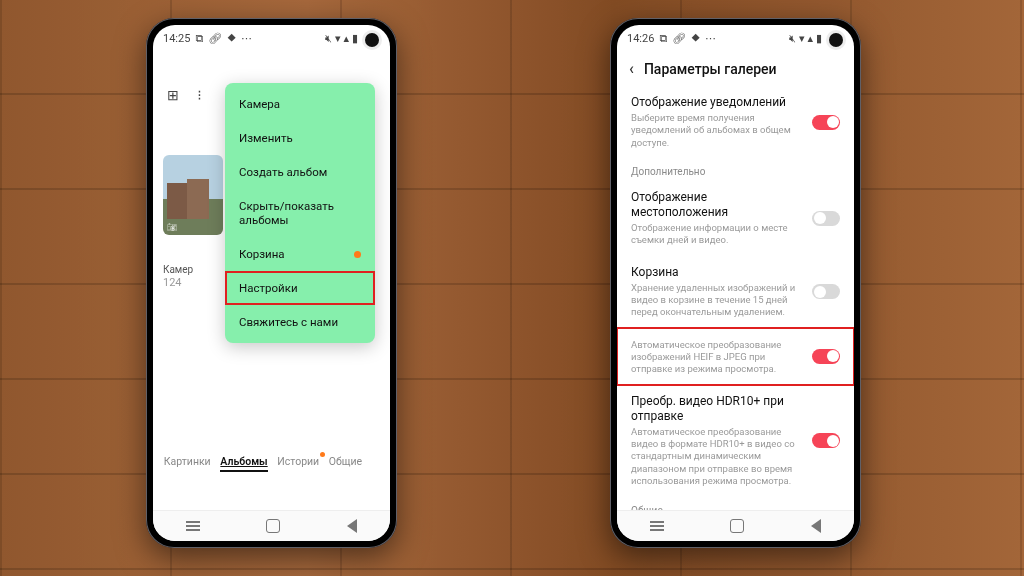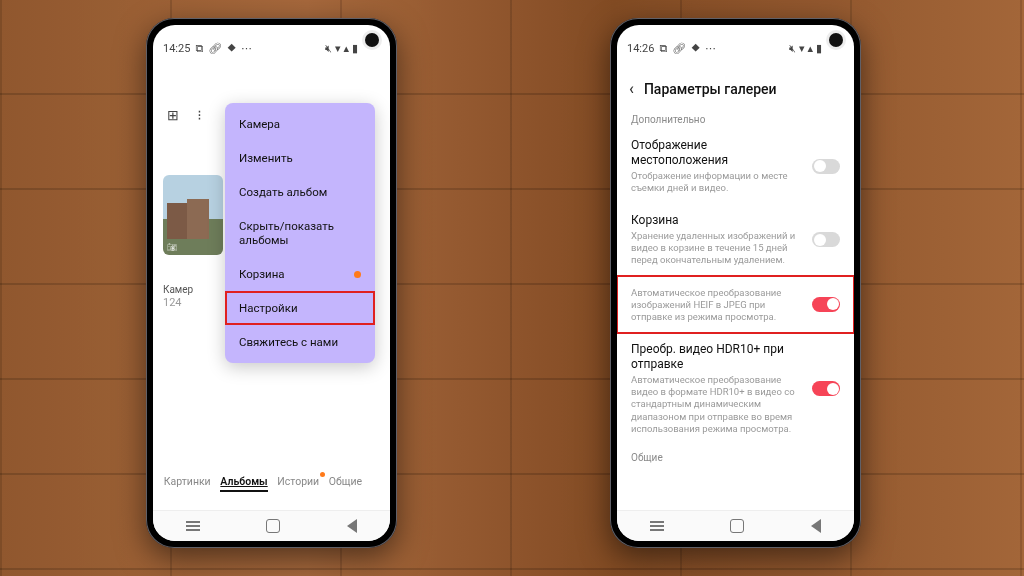--- a/index.html
+++ b/index.html
@@ -48,21 +48,21 @@
     width: 14px; height: 14px;
     border-radius: 50%;
     background: #111;
     box-shadow: 0 0 0 3px rgba(0,0,0,.07);
   }
 
   
   .status {
     height: 26px;
     display: flex; align-items: center; justify-content: space-between;
-    padding: 10px 10px;
+    padding: 0 10px;
     font-size: 11px;
     color: #444;
   }
   .status-left { display:flex; gap:5px; align-items:center; }
   .status-right { display:flex; gap:3px; align-items:center; padding-right: 22px; }
 
   
   .navbar {
     position: absolute;
     bottom: 0; left: 0; right: 0;
@@ -86,21 +86,21 @@
   .thumb::before{content:"";position:absolute;left:4px;top:35%;width:20px;height:45%;background:#7c5a46;}
   .thumb::after{content:"";position:absolute;left:24px;top:30%;width:22px;height:50%;background:#8c6a53;}
   .thumb-cam{position:absolute;bottom:3px;left:4px;color:#fff;font-size:8px;opacity:.8}
   .thumb-cap{ position:absolute; top:188px; left:10px; font-size:10px; color:#555; line-height:1.3;margin-top:24px;}
   .thumb-cap .cnt{ color:#999; font-size:11px;}
   .topicons{ position:absolute; top:36px; left:14px; font-size:14px; color:#444; letter-spacing:2px;}
 
   .dropdown {
     position:absolute; top:32px; left:72px;
     width:150px;
-    background:#c4b5fd; border-radius:8px;
+    background:#86efac; border-radius:8px;
     box-shadow: 0 4px 18px rgba(0,0,0,.22);
     padding: 4px 0;
     font-size: 11.5px;
   }
   .dropdown .item { padding: 10px 14px; display:flex; align-items:center; justify-content:space-between; }
   .dropdown .badge { width:7px; height:7px; border-radius:50%; background:#ff7a1a; }
   .dropdown .hl { outline: 2.5px solid #e02020; outline-offset:-2px; }
 
   .tabs {
     position:absolute; bottom:31px; left:0; right:17px;
@@ -234,20 +234,27 @@
         <span>▮</span>
       </div>
     </div>
 
     <div class="header2">
       <span class="back-arrow">‹</span>
       <span>Параметры галереи</span>
     </div>
 
     <div class="list2" id="list2">
+        <div class="row">
+          <div class="txt">
+            <div class="ttl">Отображение уведомлений</div>
+            <div class="sub">Выберите время получения уведомлений об альбомах в общем доступе.</div>
+          </div>
+          <div class="toggle on"></div>
+        </div>
         <div class="section-lbl">Дополнительно</div>
         <div class="row">
           <div class="txt">
             <div class="ttl">Отображение местоположения</div>
             <div class="sub">Отображение информации о месте съемки дней и видео.</div>
           </div>
           <div class="toggle off"></div>
         </div>
         <div class="row">
           <div class="txt">

